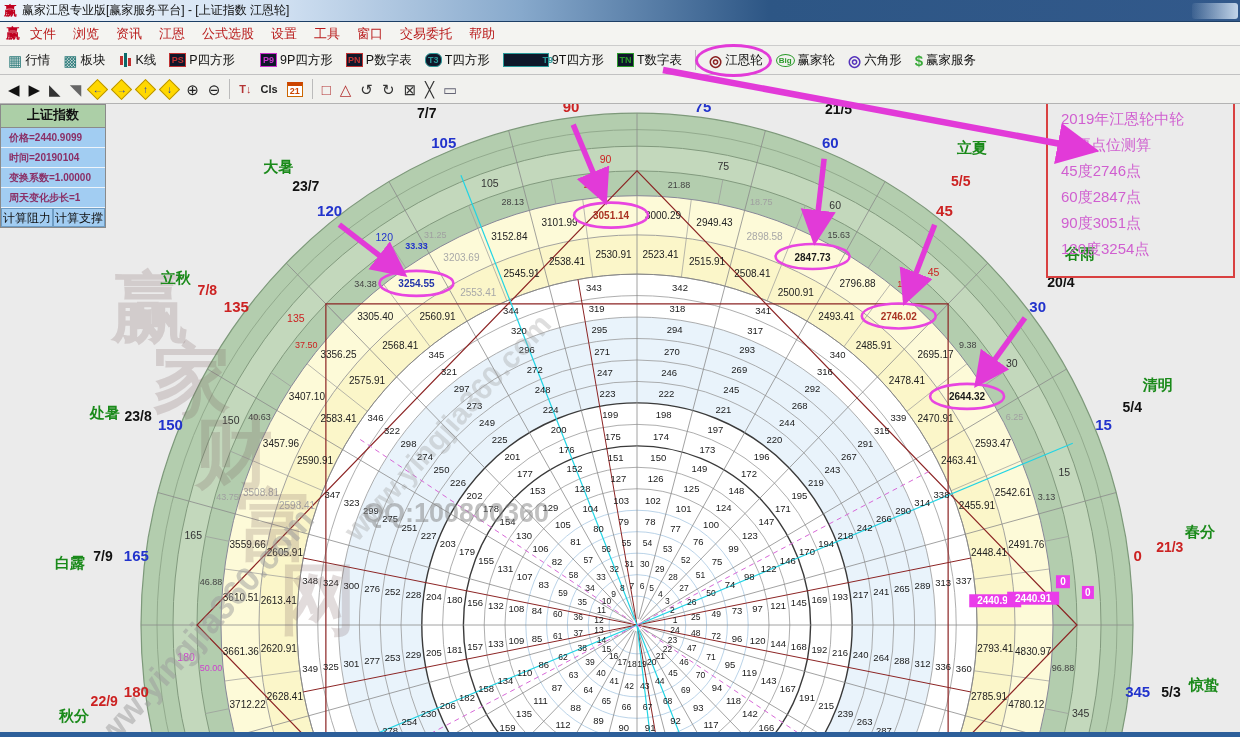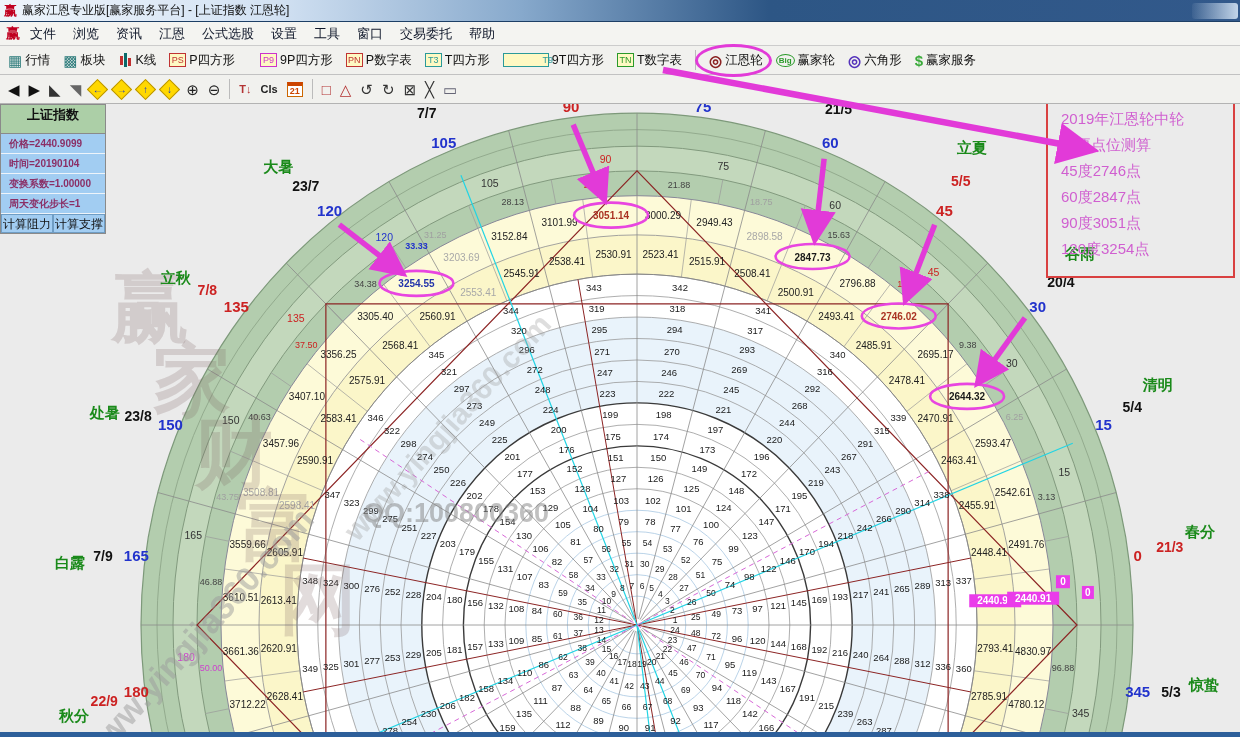--- a/index.html
+++ b/index.html
@@ -14,29 +14,29 @@
   .tlogo { color:#c00020; font-weight:bold; font-size:13px; margin-right:5px; }
   .ttext { font-size:12px; color:#101010; white-space:nowrap; }
   .wbtns { margin-left:auto; width:46px; height:16px; margin-right:2px; border-radius:3px;
     background:linear-gradient(90deg,rgba(255,255,255,0.05),rgba(220,235,250,0.85)); }
 
   
   .menubar { height:24px; background:#f4f4f1; border-bottom:1px solid #cccccc;
     display:flex; align-items:center; padding-left:6px; }
   .mlogo { color:#c00020; font-weight:bold; font-size:14px; margin-right:10px; }
   .menubar nav { display:flex; gap:17px; }
-  .mitem { font-size:13px; color:#0f172a; cursor:default; }
+  .mitem { font-size:13px; color:#b91c1c; cursor:default; }
 
   
   .toolbar1 { height:29px; background:#f1f1ee; border-bottom:1px solid #c2c2c2;
     display:flex; align-items:center; gap:13px; padding-left:8px; }
   .tb1 { display:inline-flex; align-items:center; gap:3px; font-size:12.5px; color:#111; }
   .tbsep { width:1px; height:20px; background:#bbb; }
   .badge { display:inline-flex; width:17px; height:14px; border:1px solid currentColor;
-    font-size:9px; font-weight:normal; align-items:center; justify-content:center; background:#fef9c3; }
+    font-size:9px; font-weight:bold; align-items:center; justify-content:center; background:#0f172a; }
   .iglyph { font-size:15px; line-height:1; }
   .bigoval { display:inline-flex; border:1.5px solid #2a9a2a; border-radius:50%;
     color:#2a9a2a; font-size:8px; font-weight:bold; padding:1px 2px; }
   .kline { width:14px; height:14px; display:inline-block;
     background:
       linear-gradient(#c03030,#c03030) 2px 3px/3px 9px no-repeat,
       linear-gradient(#0a6a6a,#0a6a6a) 6px 0px/3px 14px no-repeat,
       linear-gradient(#c03030,#c03030) 10px 5px/3px 8px no-repeat; }
   .circ { position:relative; }
   .circ::after { content:''; position:absolute; left:-14px; right:-9px; top:-8px; bottom:-8px;
@@ -52,21 +52,21 @@
   .cal { background:#fff; border:1px solid #cc6600; border-top:4px solid #cc4400;
     color:#cc4400; font-size:9px; font-weight:bold; padding:0 2px; }
 
   
   .chart { position:relative; height:633px; background:#ebebeb; overflow:hidden; }
   #wheel { position:absolute; left:0; top:0; }
   svg text { font-family:"Liberation Sans", sans-serif; }
 
   .panel { position:absolute; left:0; top:0; width:106px; border:1px solid #8a8a8a;
     background:#fff; z-index:6; }
-  .ptitle { height:29px; line-height:19px; background:#accfa7; text-align:center;
+  .ptitle { height:23px; line-height:19px; background:#accfa7; text-align:center;
     font-size:13px; font-weight:bold; color:#111; border-bottom:1px solid #8a8a8a; }
   .prow { height:20px; line-height:20px; background:#a2cdf2; font-size:10px; font-weight:bold;
     color:#8b2f66; padding-left:8px; border-bottom:1px solid #eef4fa; white-space:nowrap; overflow:hidden; }
   .pbtns { display:flex; }
   .pbtn { flex:1; height:19px; line-height:18px; background:#a2cdf2; text-align:center;
     font-size:12px; color:#111; border:1px solid #6f9dc4; }
 
   .annot { position:absolute; left:1046px; top:-17px; width:189px; height:191px;
     border:2px solid #d94040; padding:17px 8px 0 13px; z-index:7; }
   .aline { font-size:15px; line-height:26px; color:#d05fd0; white-space:nowrap; }
@@ -122,21 +122,21 @@
       </span>
       <span class="tb1">
         <span class="badge" style="color: rgb(204, 51, 204); margin-left: 12px;">P9</span>
         <span>9P四方形</span>
       </span>
       <span class="tb1">
         <span class="badge" style="color: rgb(192, 51, 51);">PN</span>
         <span>P数字表</span>
       </span>
       <span class="tb1">
-        <span class="badge" style="color: rgb(42, 154, 154);">T3</span>
+        <span class="badge" style="color: rgb(42, 154, 154); border-radius: 6px;">T3</span>
         <span>T四方形</span>
       </span>
       <span class="tb1">
         <span class="badge" style="color: rgb(42, 154, 154); padding-left: 44px;">T9</span>
         <span>9T四方形</span>
       </span>
       <span class="tb1">
         <span class="badge" style="color: rgb(42, 154, 42);">TN</span>
         <span>T数字表</span>
       </span>

